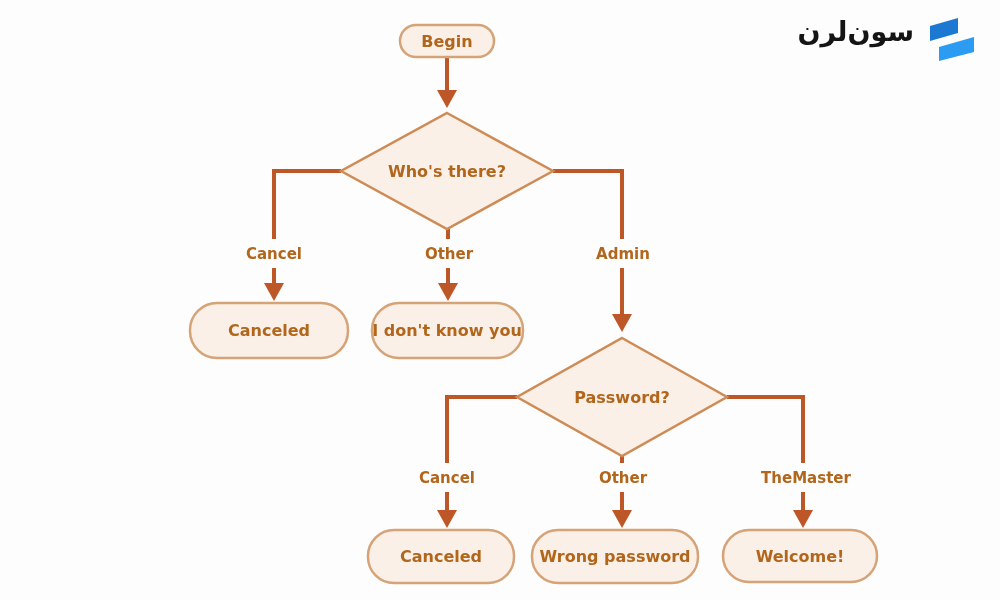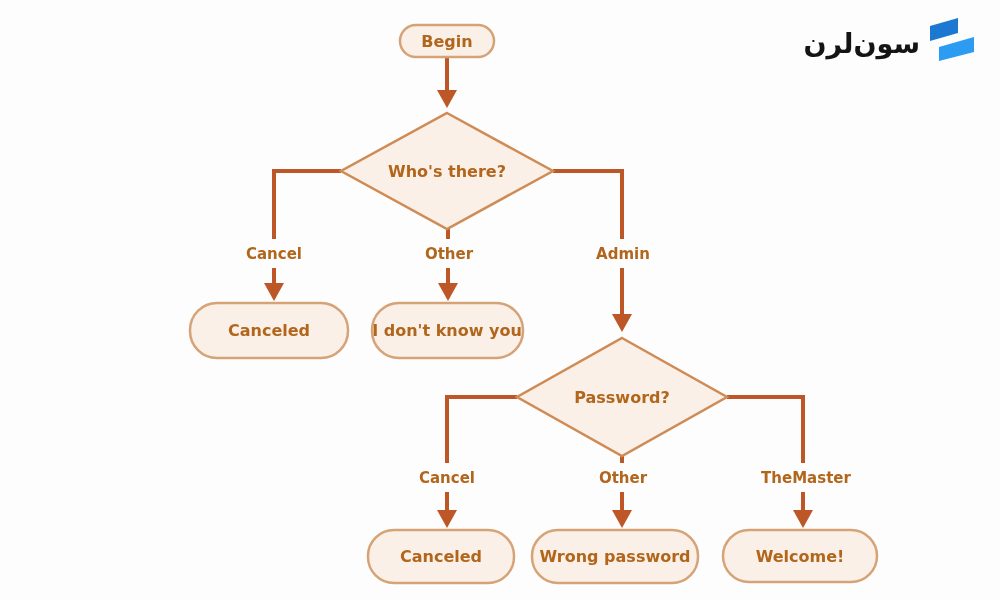--- a/index.html
+++ b/index.html
@@ -34,21 +34,21 @@
     text-anchor:middle;
   }
   .edge-label{
     fill:var(--edge-label);
     font-size:15px;font-weight:700;
     text-anchor:middle;
   }
 
   .logo{
     position:absolute;top:18px;right:26px;
-    display:flex;align-items:flex-end;gap:10px;
+    display:flex;align-items:flex-start;gap:16px;
     user-select:none;
   }
   .logo-text{
     direction:rtl;
     font-size:27px;font-weight:700;
     color:var(--logo-text);
     letter-spacing:0;
     line-height:1;
     padding-bottom:4px;
   }

